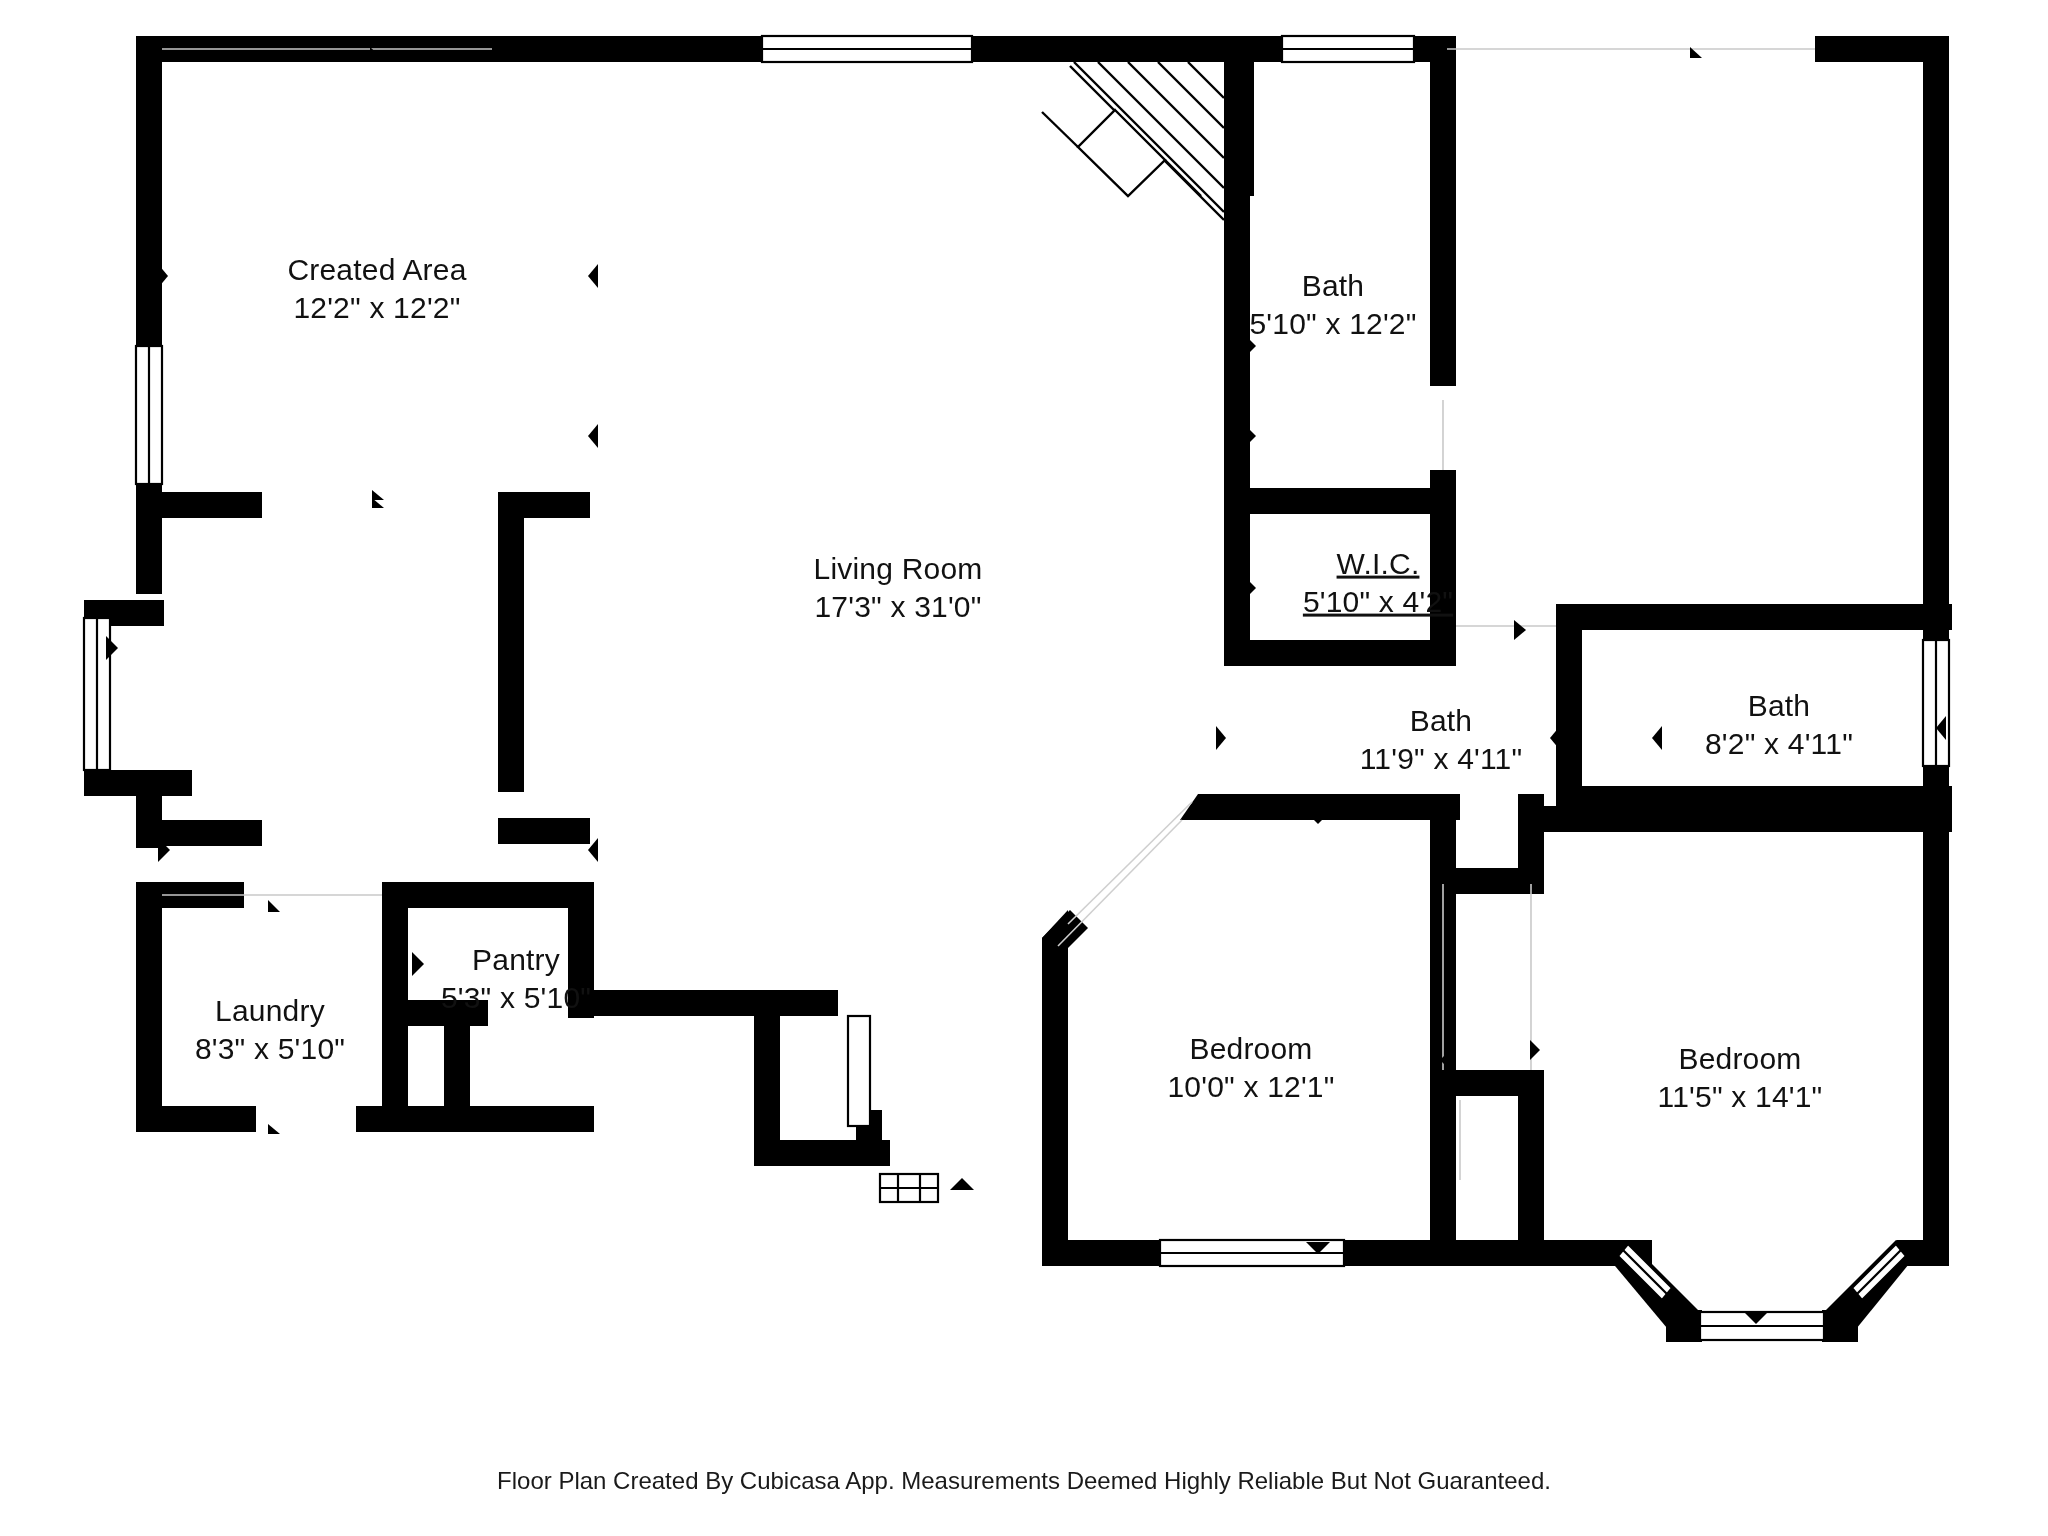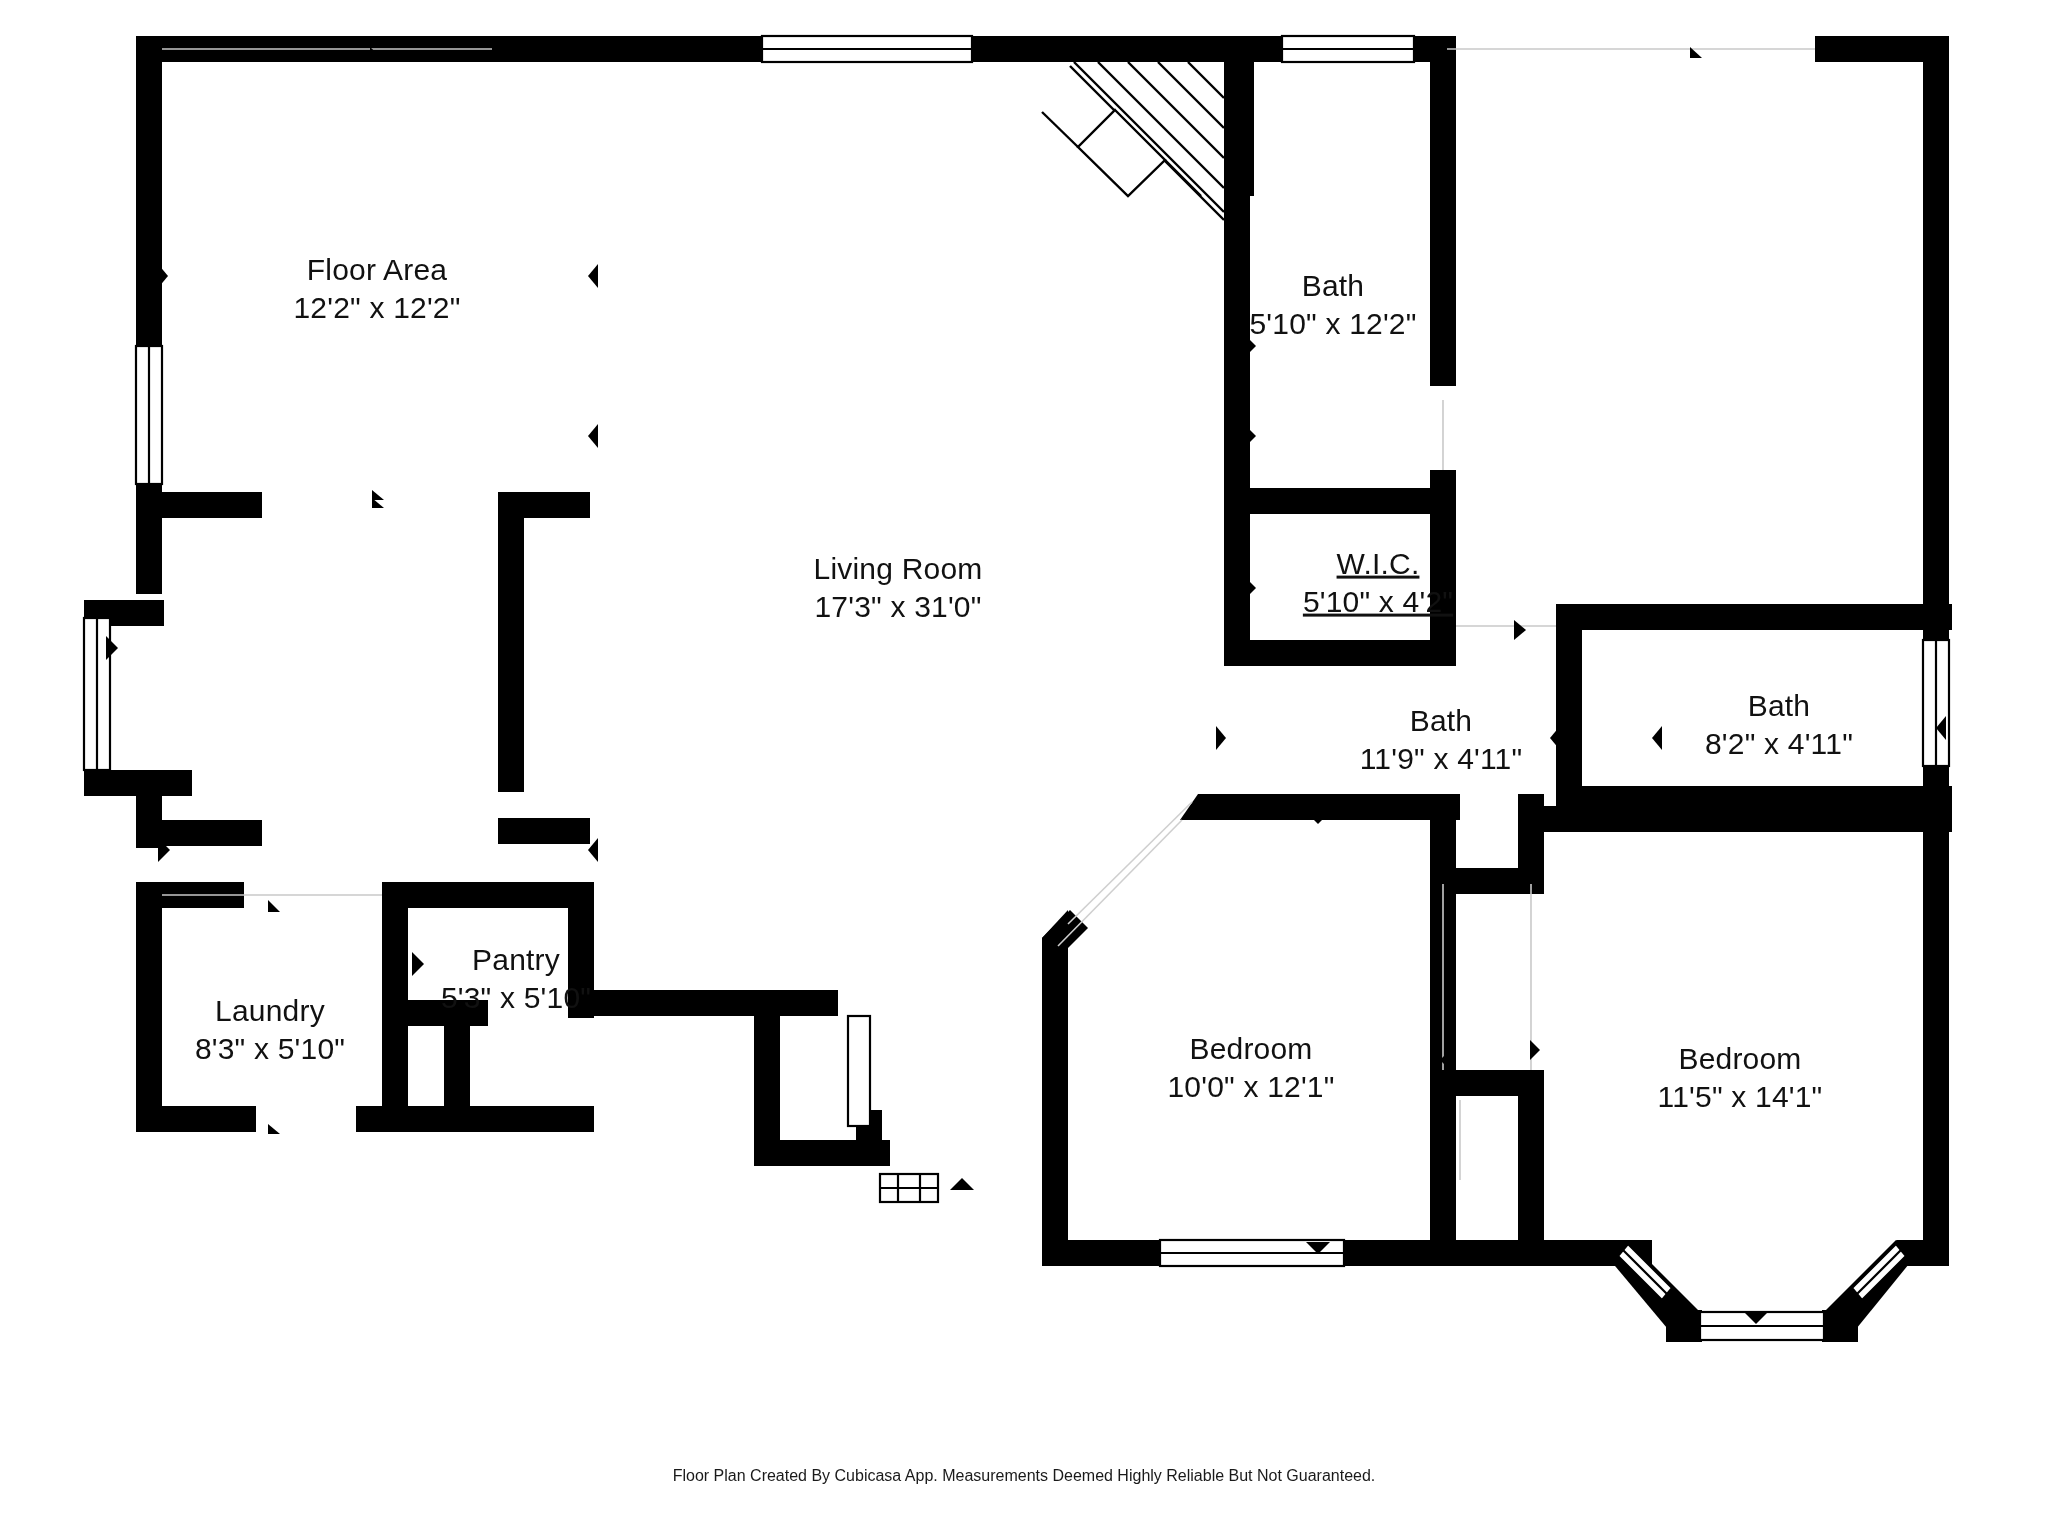--- a/index.html
+++ b/index.html
@@ -56,21 +56,21 @@
     font-size: 30px;
     font-weight: 400;
     letter-spacing: 0.2px;
   }
   #footer-note {
     position: absolute;
     left: 0;
     right: 0;
     top: 1467px;
     text-align: center;
-    font-size: 16px;
+    font-size: 24px;
     color: #1a1a1a;
     font-family: "Liberation Sans", sans-serif;
   }
 </style>
 </head>
 <body>
 
 <div id="plan-root">
 
   <svg id="floorplan" viewBox="0 0 2048 1536">
@@ -264,21 +264,21 @@
       <polygon points="1946,1042 1936,1054 1946,1066"></polygon>
       <polygon points="1318,824 1330,812 1306,812"></polygon>
       <polygon points="1318,1254 1330,1242 1306,1242"></polygon>
       <polygon points="1756,1324 1768,1312 1744,1312"></polygon>
       <polygon points="1450,1050 1440,1060 1450,1070"></polygon>
       <polygon points="1530,1040 1540,1050 1530,1060"></polygon>
     </g>
   </svg>
 
   <div class="room-label" style="left:377px; top:289px;">
-    <span class="room-name">Floor Area</span>
+    <span class="room-name">Created Area</span>
     <span class="room-dims">12'2" x 12'2"</span>
   </div>
 
   <div class="room-label" style="left:898px; top:556px;margin-top:32px;">
     <span class="room-name">Living Room</span>
     <span class="room-dims">17'3" x 31'0"</span>
   </div>
 
 
   <div class="room-label" style="left:516px; top:965px;margin-top:14px;">

